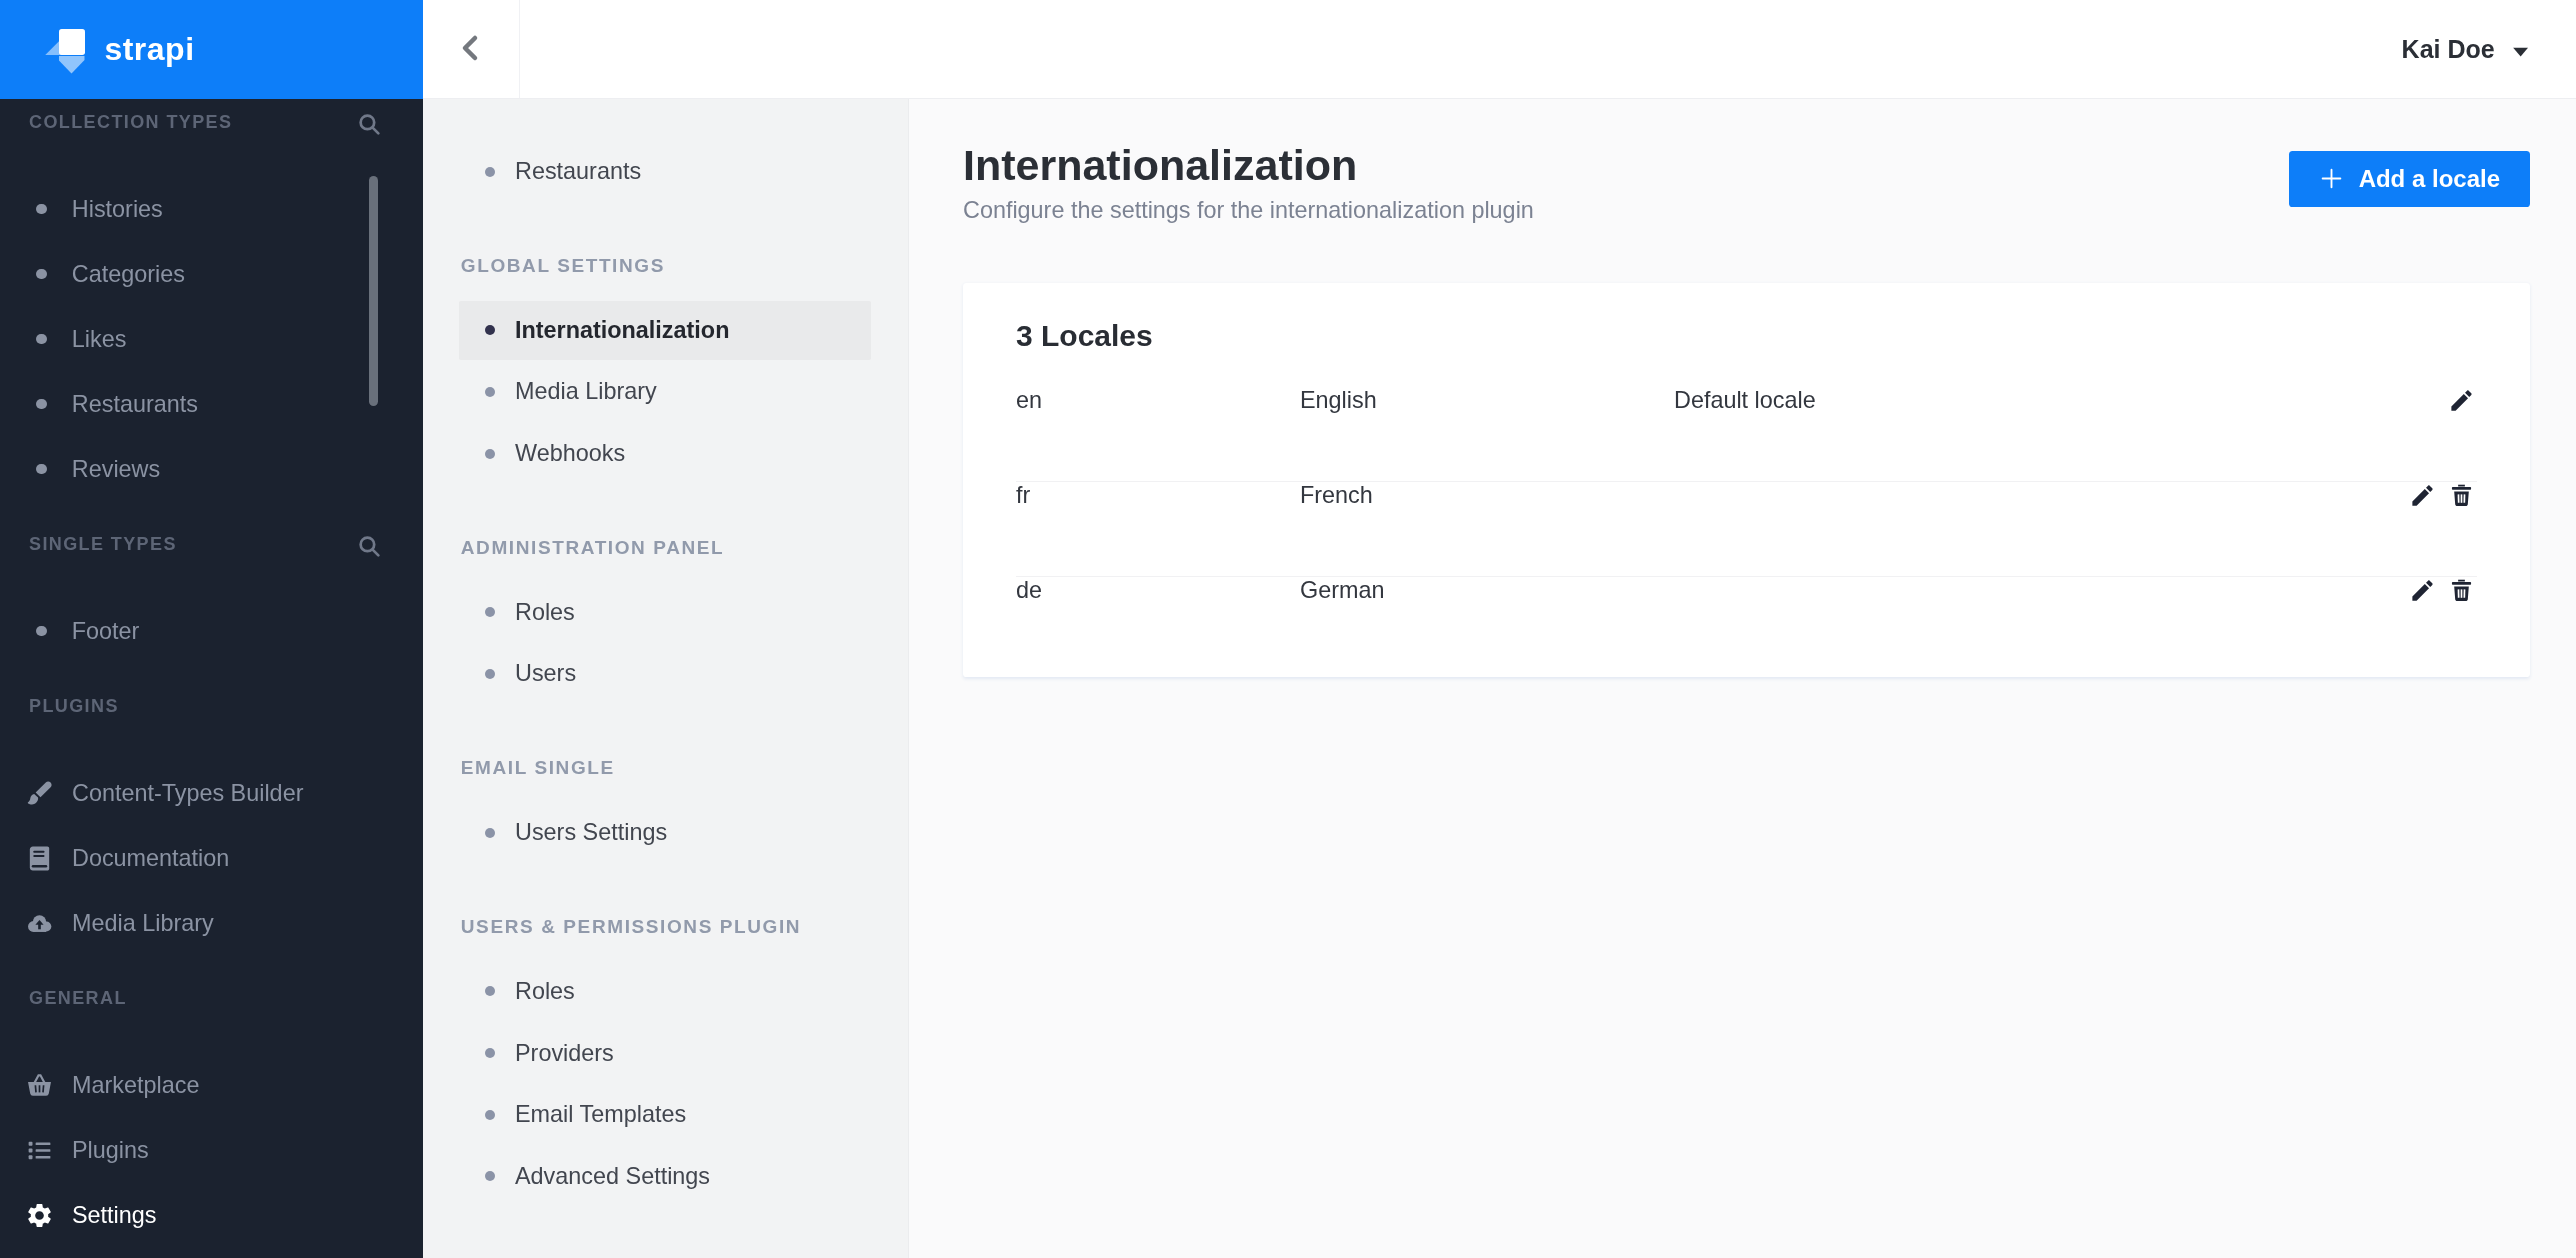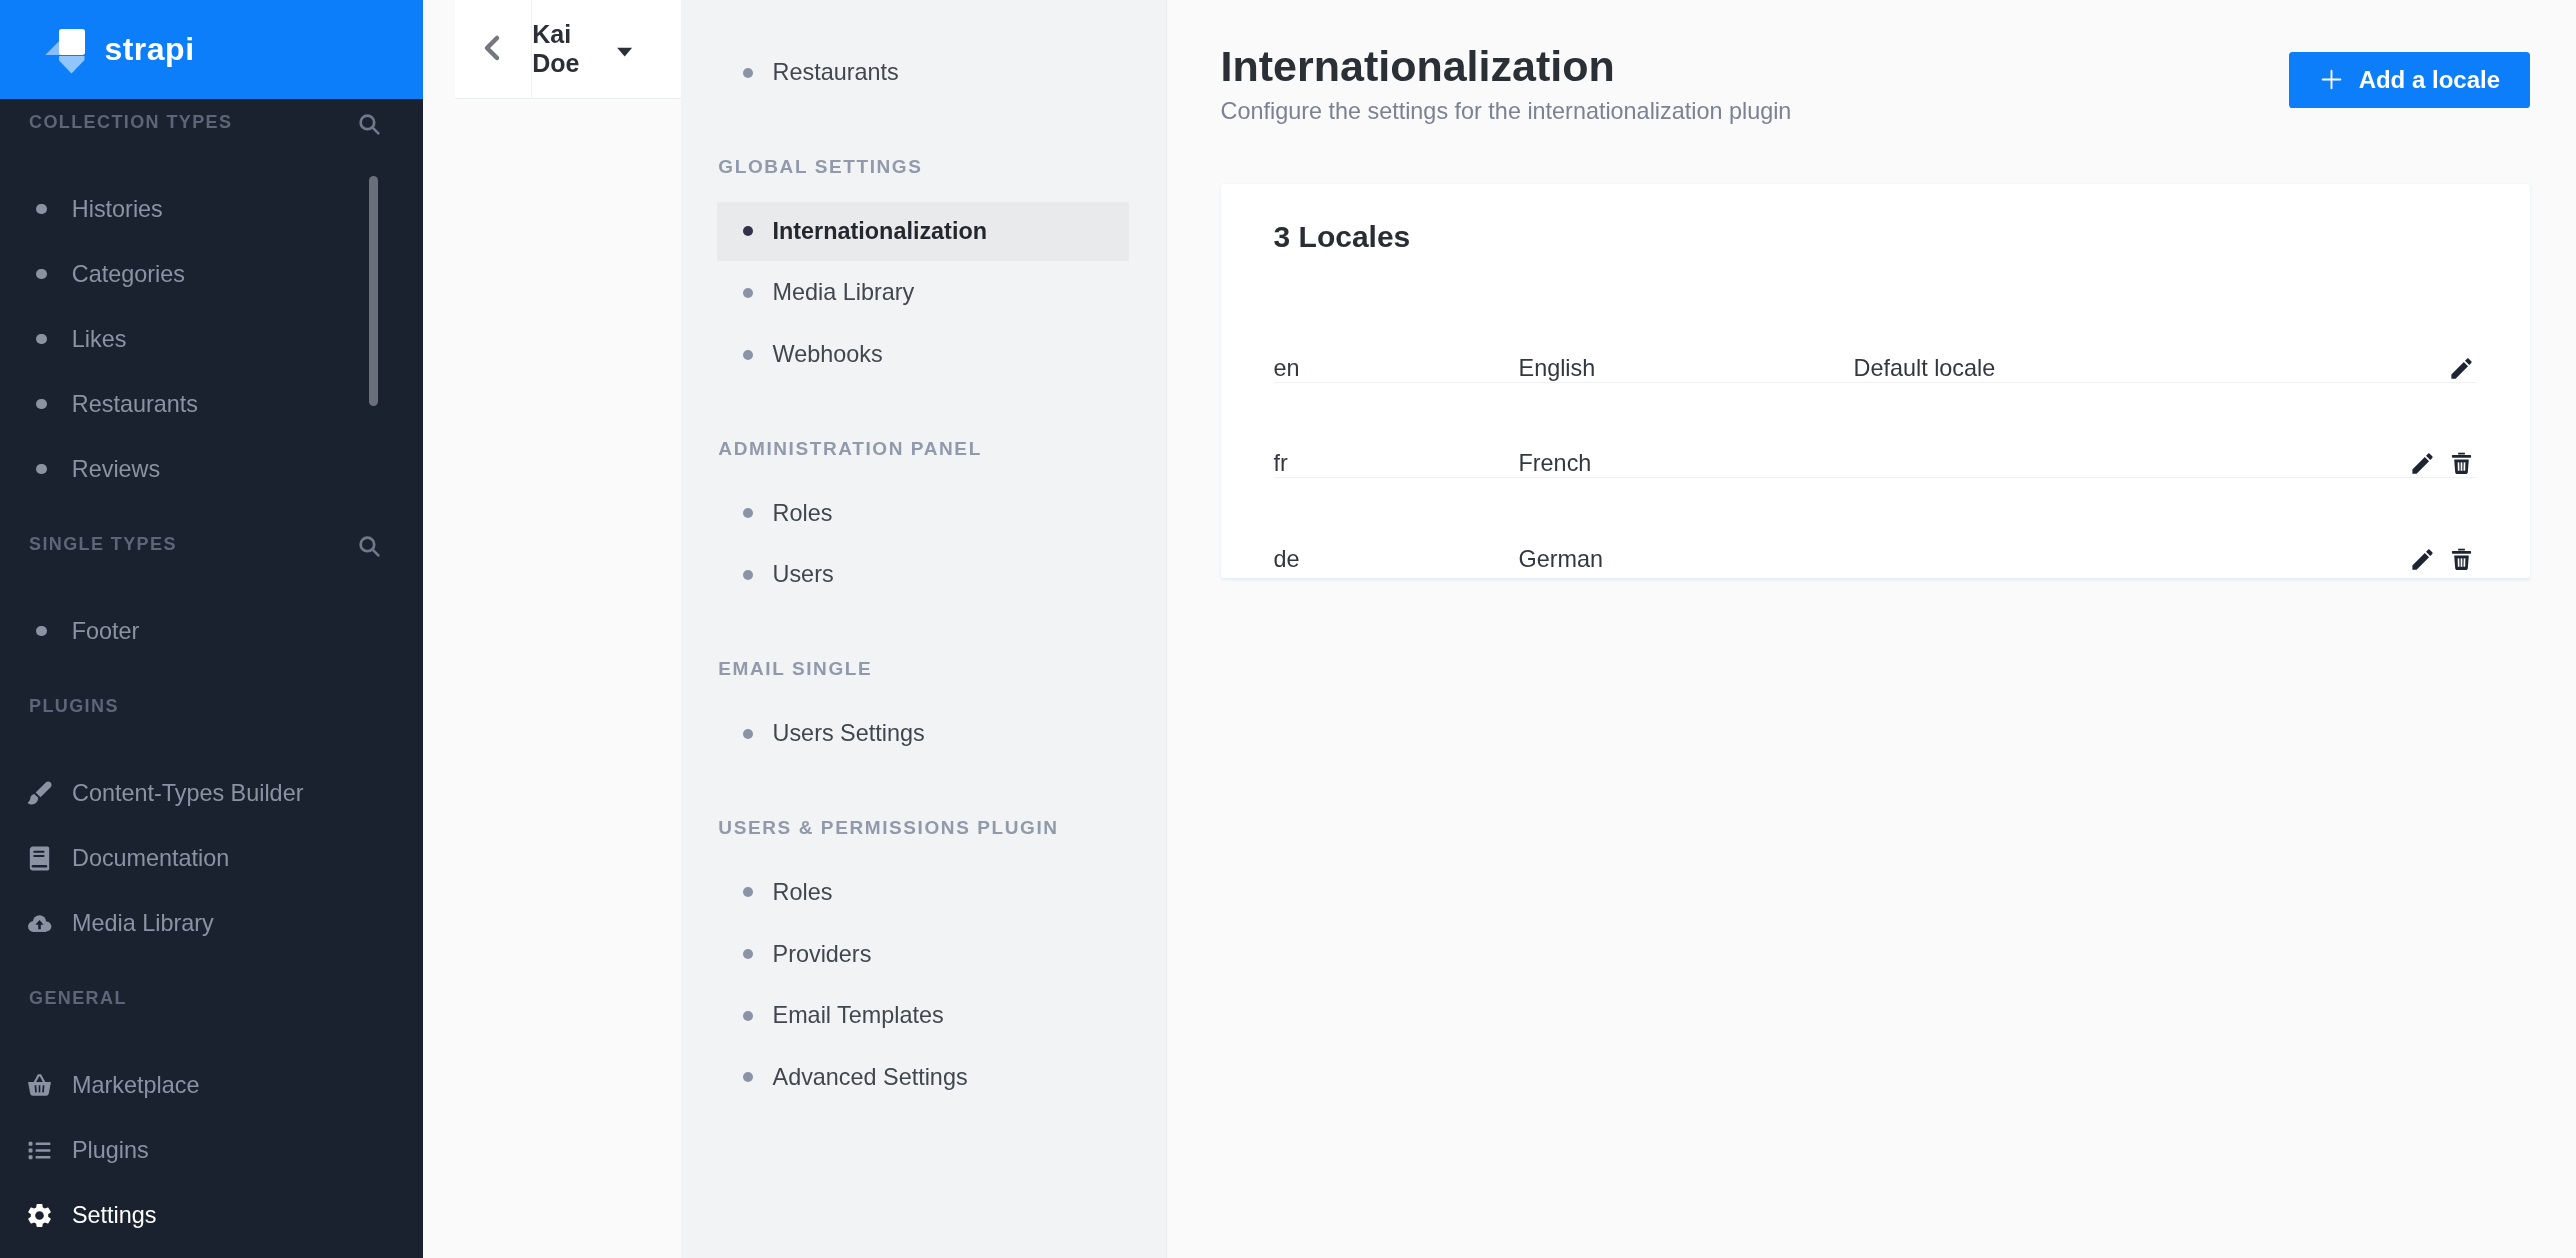--- a/index.html
+++ b/index.html
@@ -25,21 +25,21 @@
   .sb-search { margin-left:auto; margin-right:41px; width:25px; height:25px; color:#707889; cursor:pointer; }
   .sb-item { height:65px; display:flex; align-items:center; padding-left:36px; color:#8b93a3; font-size:23.4px; cursor:pointer; }
   .sb-item .bullet { width:10.8px; height:10.8px; border-radius:50%; background:#8b93a3; margin-right:25px; flex:0 0 10.8px; }
   .sb-item.icon-item { padding-left:25px; }
   .sb-item .sb-icon { width:29px; height:29px; margin-right:18px; flex:0 0 29px; }
   .sb-item.active { color:#ffffff; }
   .sb-item.active .sb-icon { color:#ffffff; }
   .scroll-thumb { position:absolute; top:176px; right:45px; width:9px; height:230px; border-radius:4.5px; background:#69707b; cursor:grab; }
 
   
-  .right { flex:1; display:flex; flex-direction:row;margin-left:32px; }
+  .right { flex:1; display:flex; flex-direction:column; }
   .topbar { height:99px; flex:0 0 99px; background:#ffffff; border-bottom:0.9px solid #edeef1; display:flex; align-items:stretch; }
   .back-box { width:97px; border-right:0.9px solid #f0f1f4; display:flex; align-items:center; justify-content:center;
               color:#74787e; cursor:pointer; }
   .back-box svg { width:32px; height:32px; }
   .user-box { margin-left:auto; display:flex; align-items:center; gap:18px; padding-right:48px; cursor:pointer; }
   .user-name { font-size:25px; font-weight:700; color:#2b2f36; }
   .caret { width:15.3px; height:10px; color:#2b2f36; }
 
   .body-row { flex:1; display:flex; min-height:0; }
 
@@ -61,21 +61,21 @@
   .page-title { font-size:43px; font-weight:700; line-height:50px; color:#2b2f36; }
   .page-subtitle { margin-top:5.4px; font-size:23.4px; line-height:31px; color:#7b8292; }
   .add-btn { margin-top:10.8px; height:56px; display:flex; align-items:center; gap:14.4px; padding:0 30px;
              background:#0d7ef9; color:#fff; border:none; border-radius:3.6px; font-family:"Liberation Sans",sans-serif;
              font-size:24px; font-weight:700; cursor:pointer; }
   .add-btn .plus { width:25px; height:25px; }
 
   .card { margin:57px 46px 0 54px; height:394px; background:#ffffff; border-radius:3.6px; box-shadow:0 1.8px 3.6px #e3e9f3; }
   .card-title { padding:34px 53px 0; font-size:30px; font-weight:700; line-height:38px; color:#292d34; }
   .rows { margin-top:32px; padding:0 53px; }
-  .lrow { height:95px; display:flex; align-items:flex-end; cursor:pointer; }
+  .lrow { height:95px; display:flex; align-items:flex-start; cursor:pointer;gap:39px; }
   .lrow.bordered { border-bottom:0.9px solid #f1f1f3; }
   .col-code { width:245px; font-size:23.4px; color:#33373f; }
   .col-name { width:335px; font-size:23.4px; color:#33373f; }
   .col-note { flex:1; font-size:23.4px; color:#33373f; }
   .row-actions { display:flex; align-items:center; gap:12.6px; margin-right:1.8px; }
   .act-icon { width:27px; height:27px; color:#1f2433; cursor:pointer; }
 </style>
 </head>
 <body>
 

